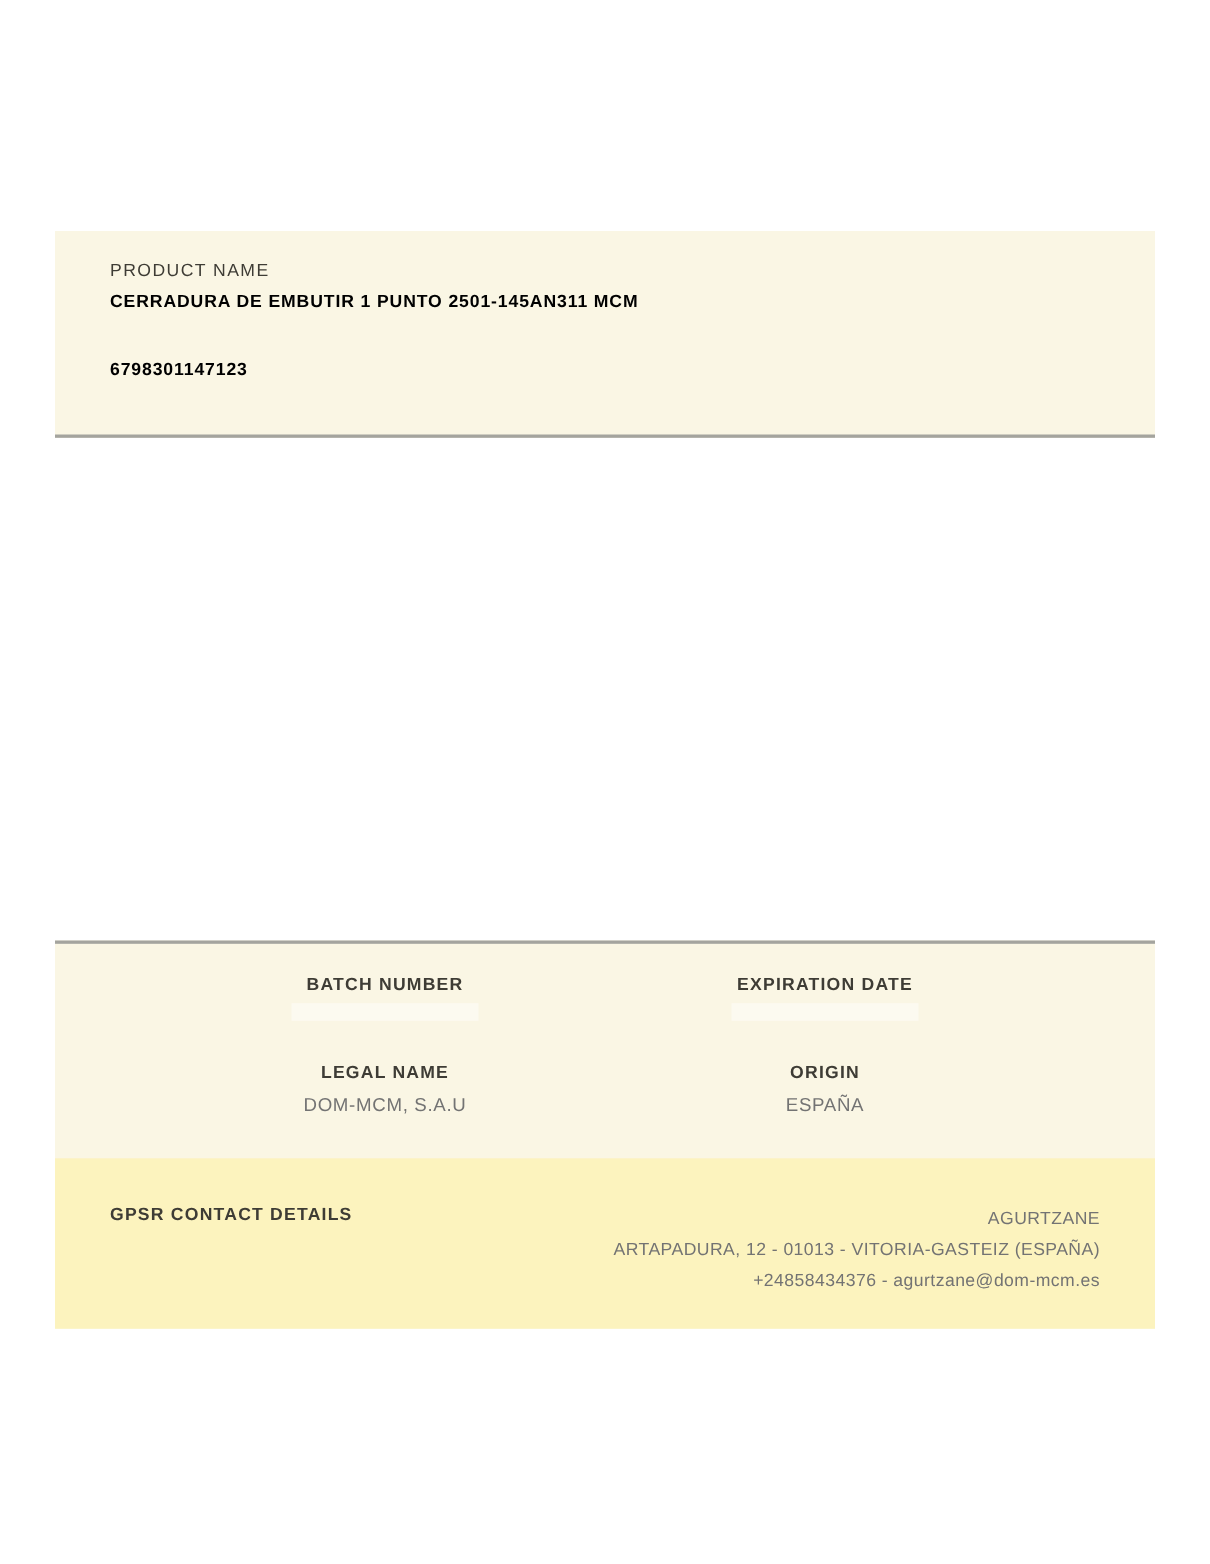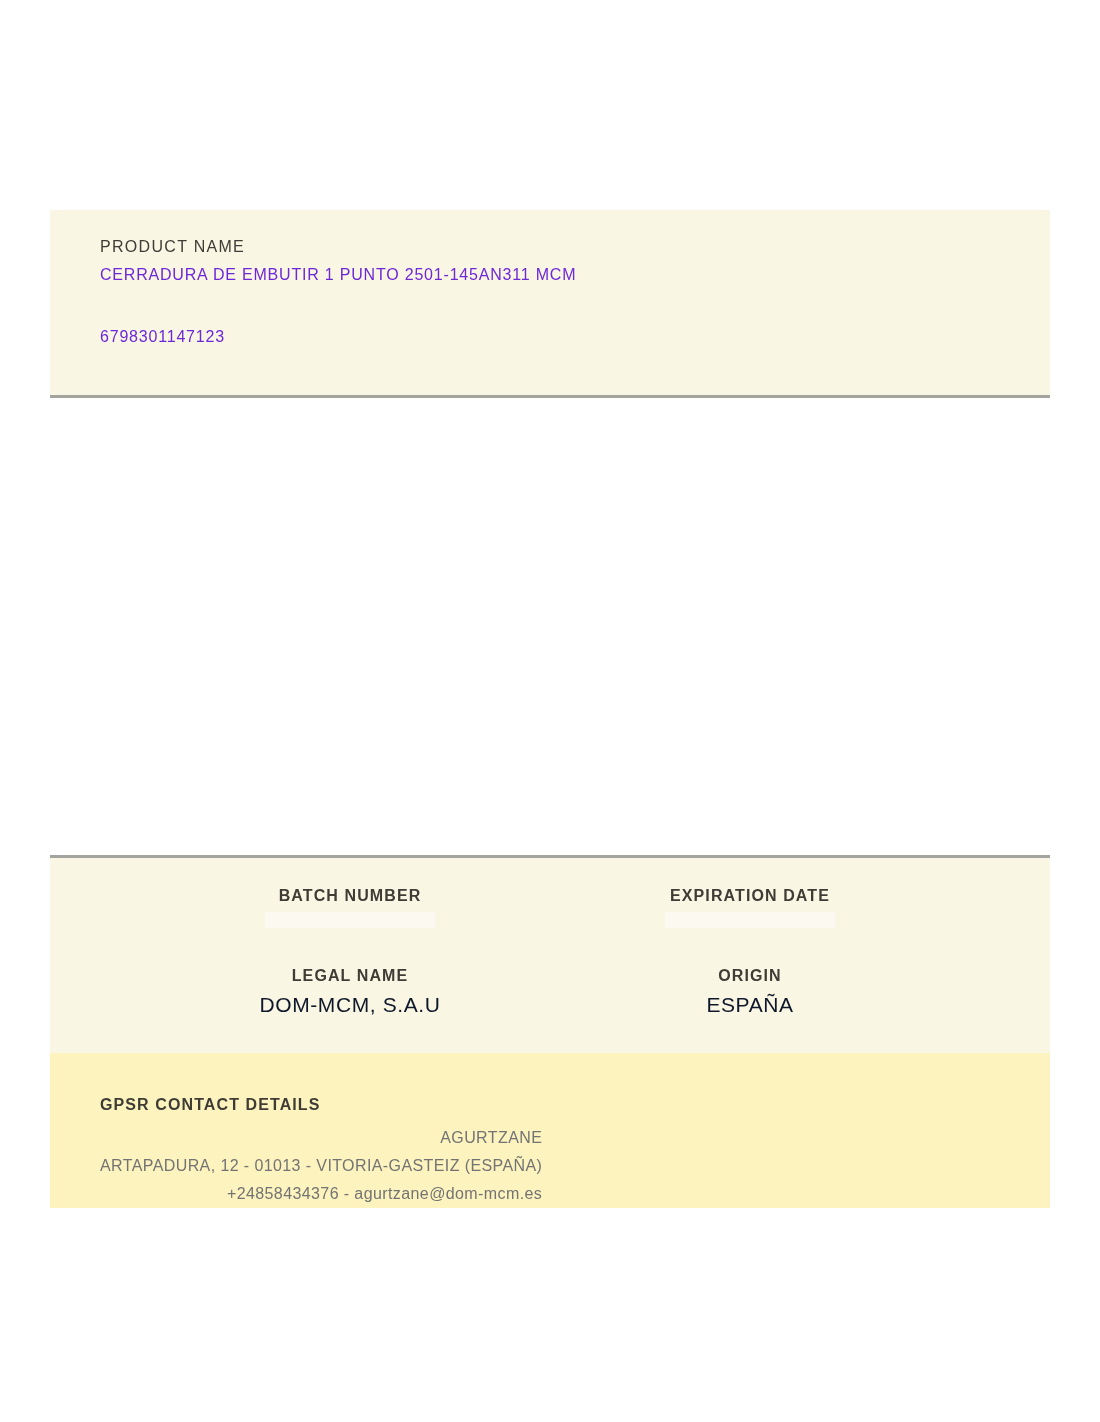--- a/index.html
+++ b/index.html
@@ -31,23 +31,23 @@
   }
   .field-label {
     font-size: 16px;
     font-weight: 400;
     letter-spacing: 1.3px;
     color: #3E3C35;
     line-height: 22px;
   }
   .field-value {
     font-size: 16px;
-    font-weight: 400;
+    font-weight: 700;
     letter-spacing: 0.8px;
-    color: #6d28d9;
+    color: #000000;
     line-height: 22px;
     margin-top: 6px;
   }
   .field + .field { margin-top: 40px; }
 
   
   .section-details {
     top: 855px;
     height: 240px;
     border-top: 3px solid #A4A49E;
@@ -61,24 +61,24 @@
   }
   .details-row2 { margin-top: 38px; }
   .cell-label {
     font-size: 16px;
     font-weight: 700;
     letter-spacing: 1.1px;
     color: #3E3C35;
     line-height: 20px;
   }
   .cell-value {
-    font-size: 21px;
+    font-size: 17px;
     font-weight: 400;
     letter-spacing: 0.6px;
-    color: #0f172a;
+    color: #737373;
     line-height: 22px;
     margin-top: 8px;
   }
   .empty-value {
     height: 16px;
     width: 170px;
     margin: 6px auto 0 auto;
     background: rgba(255, 255, 255, 0.45);
     font-size: 15px;
     color: #53514A;
@@ -86,21 +86,20 @@
 
   
   .section-gpsr {
     top: 1053px;
     height: 155px;
     background: #FCF3BE;
     padding: 42px 50px 0 50px;
     display: flex;
     justify-content: space-between;
     align-items: flex-start;
-    flex-direction: column;
   }
   .gpsr-label {
     font-size: 16px;
     font-weight: 700;
     letter-spacing: 1.1px;
     color: #3E3C35;
     line-height: 20px;
     white-space: nowrap;
   }
   .gpsr-contact {

